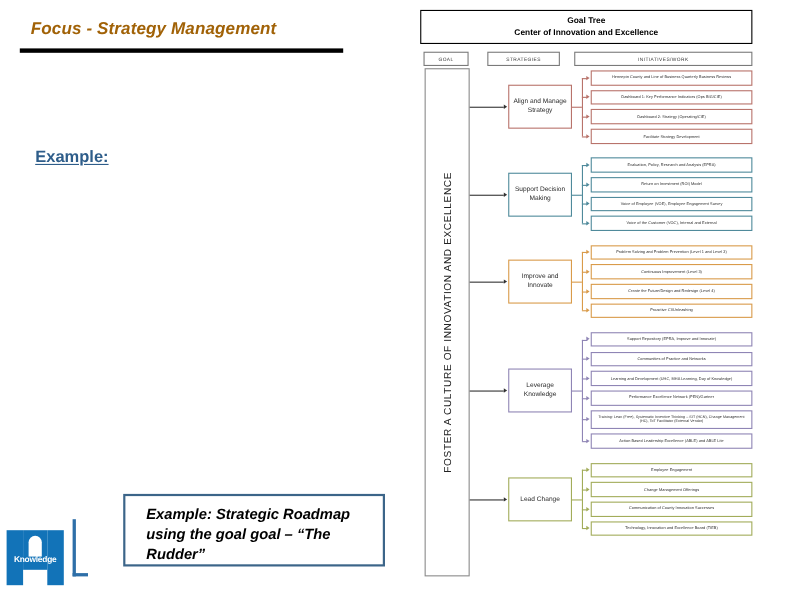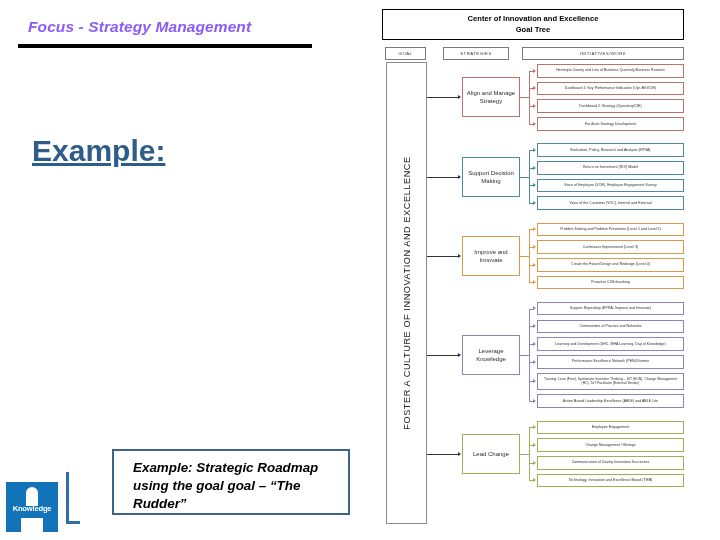--- a/index.html
+++ b/index.html
@@ -23,38 +23,38 @@
     height: 540px;
   }
 
   #slide-title {
     position: absolute;
     left: 28px;
     top: 18px;
     font-size: 15.5px;
     font-weight: bold;
     font-style: italic;
-    color: #8b5cf6;
+    color: #a16207;
     letter-spacing: 0.1px;
     white-space: nowrap;
   }
   #title-rule {
     position: absolute;
     left: 18px;
     top: 44px;
     width: 294px;
     height: 4px;
     background: #000000;
   }
 
   #example-label {
     position: absolute;
     left: 32px;
     top: 134px;
-    font-size: 30px;
+    font-size: 15px;
     font-weight: bold;
     color: #2e5d8a;
     text-decoration: underline;
     text-underline-offset: 2px;
   }
 
   #example-body {
     position: absolute;
     left: 31px;
     top: 190px;
@@ -286,22 +286,22 @@
     <div class="logo-bar" id="logo-mid"></div>
     <div id="logo-word">Knowledge</div>
   </div>
   <div id="logo-divider"></div>
   <div id="logo-divider-foot"></div>
 </div>
 
 <div id="tree-panel">
 
   <div id="tree-header">
+    <div>Goal Tree</div>
     <div>Center of Innovation and Excellence</div>
-    <div>Goal Tree</div>
   </div>
 
   <div class="col-head" id="col-head-goal">GOAL</div>
   <div class="col-head" id="col-head-strategies">STRATEGIES</div>
   <div class="col-head" id="col-head-initiatives">INITIATIVES/WORK</div>
 
   <div id="goal-box">
     <div id="goal-text">FOSTER A CULTURE OF INNOVATION AND EXCELLENCE</div>
   </div>
 

